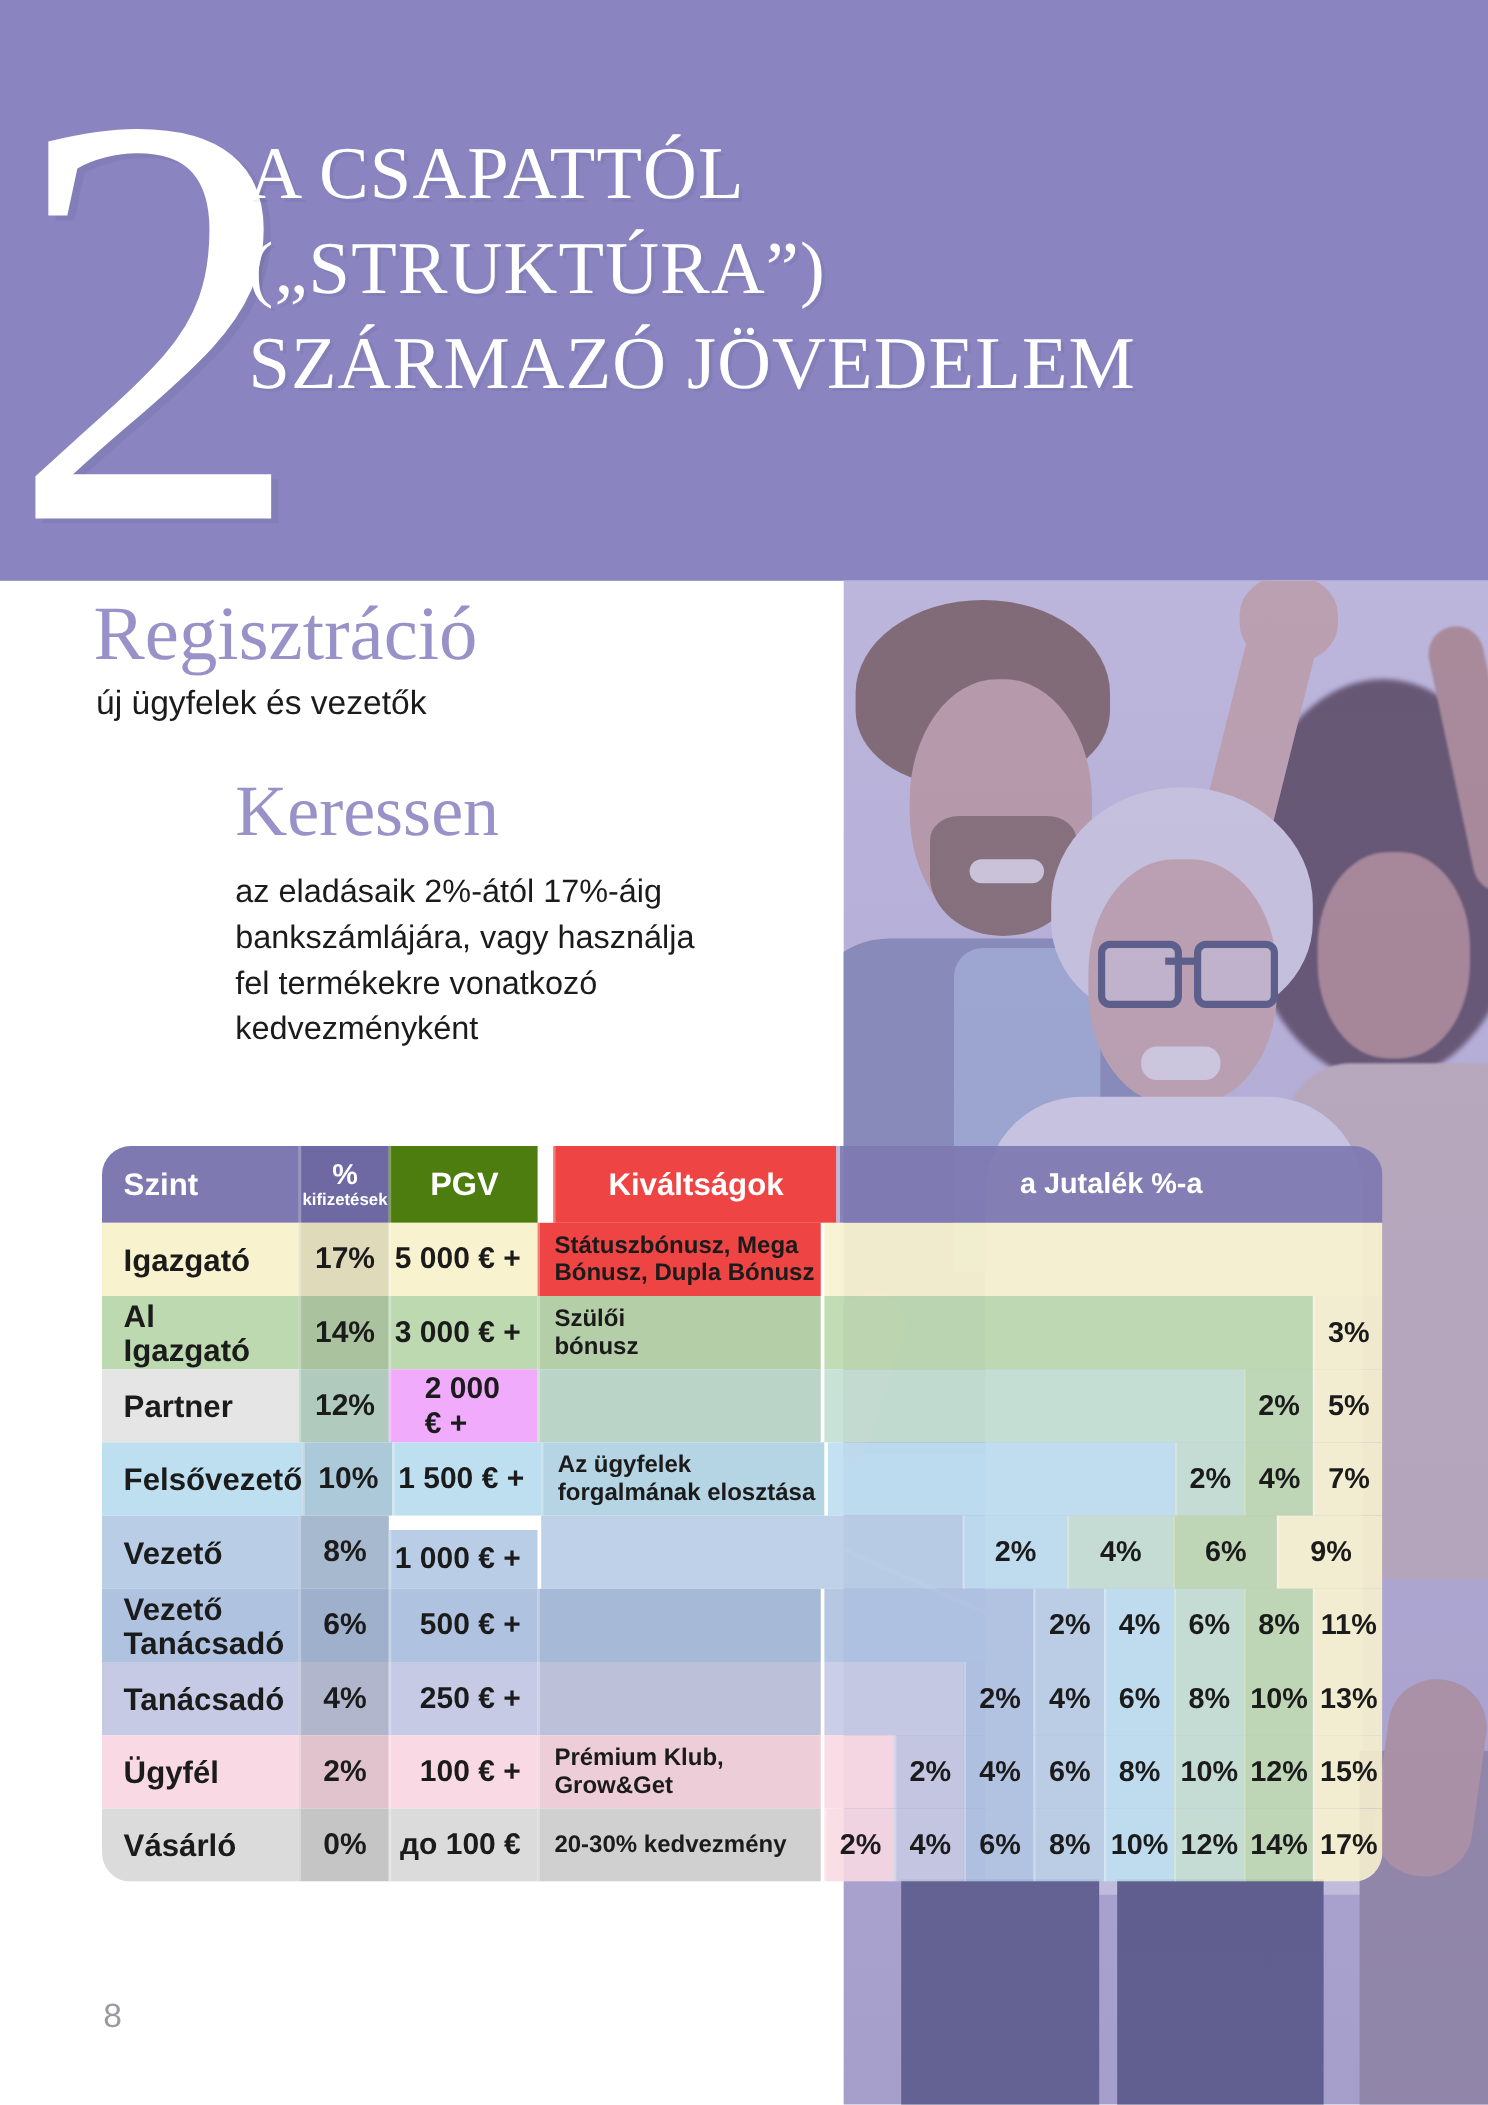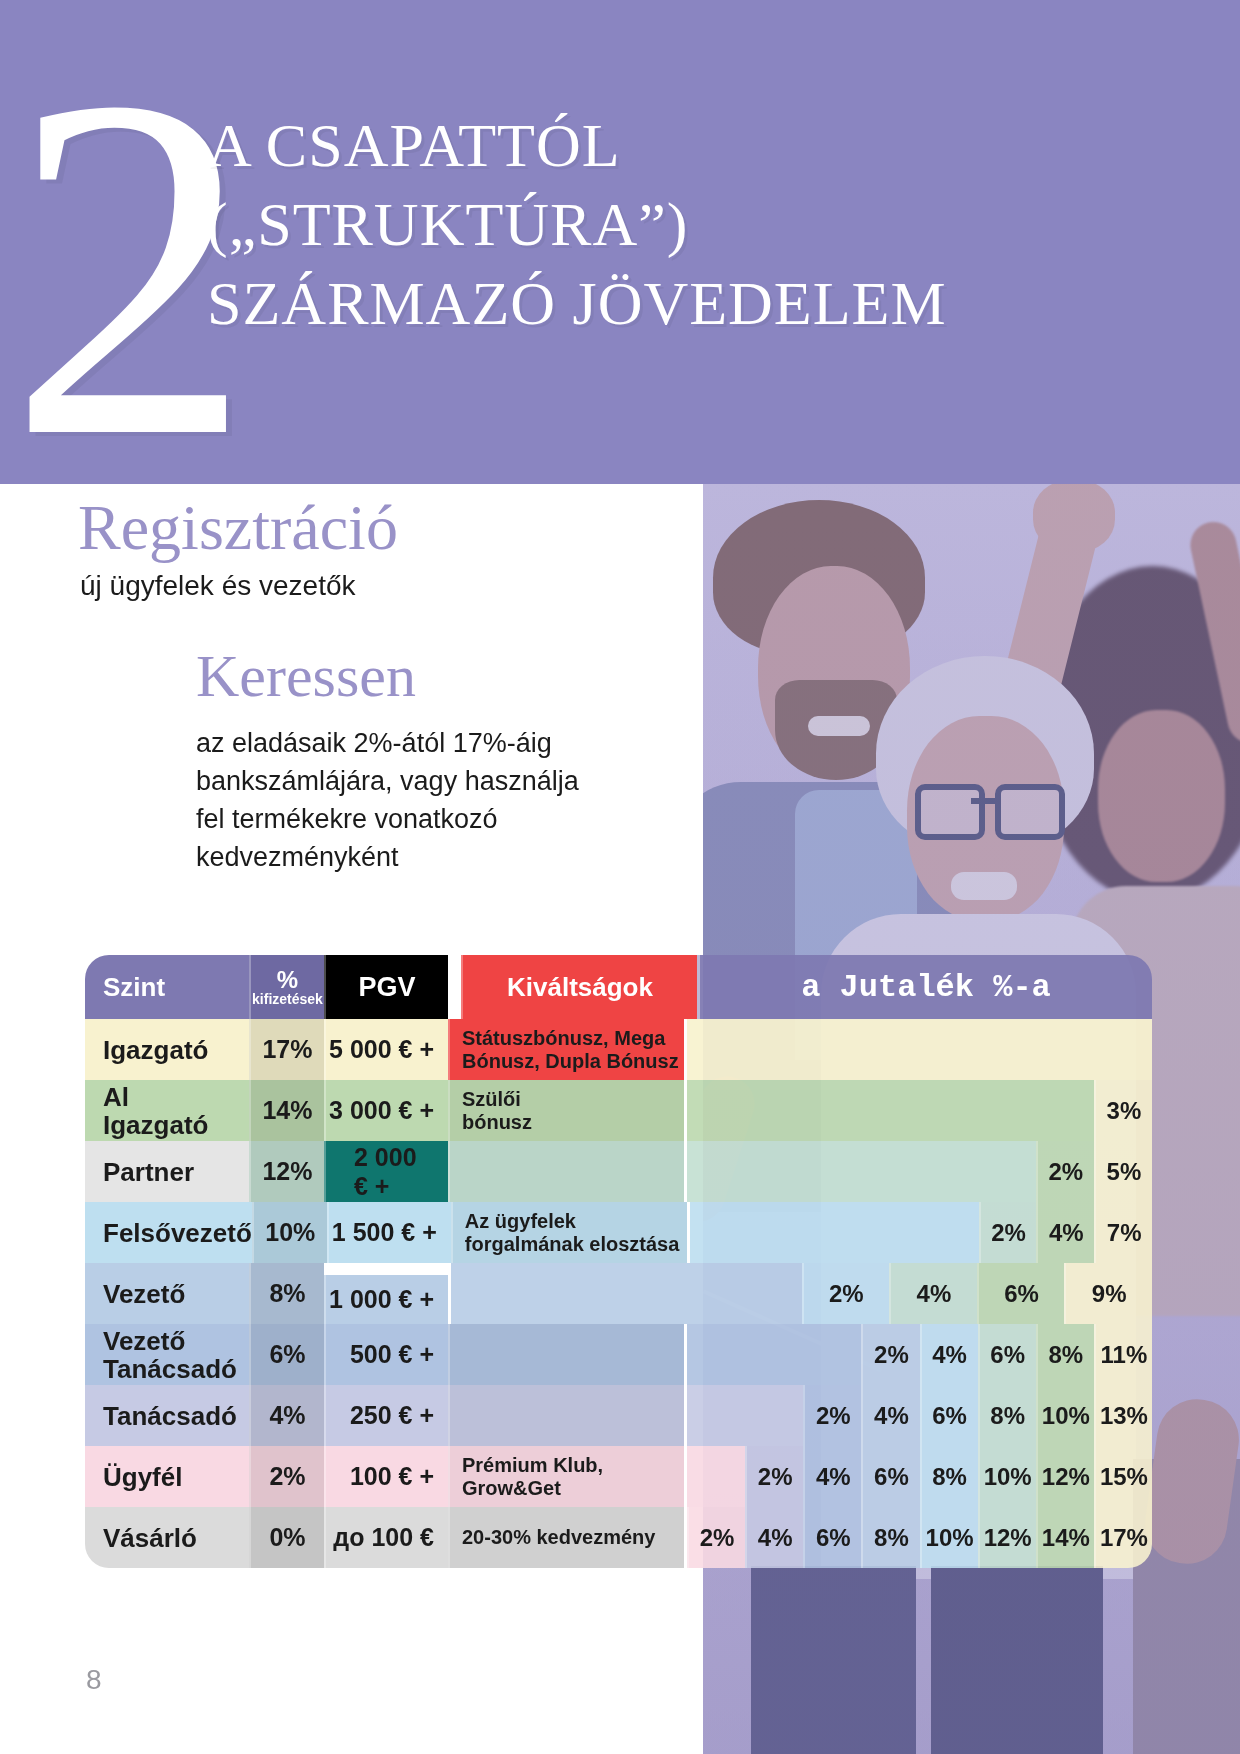--- a/index.html
+++ b/index.html
@@ -69,22 +69,22 @@
   .stair-bar{height:100%;}
   .stair-cell{flex:1;display:flex;align-items:center;justify-content:center;
               font-size:24px;font-weight:600;border-left:2px solid rgba(255,255,255,0.28);}
   .head .tc{color:#fff;}
   .head .c-level{font-size:26px;}
   .head .c-pay{flex-direction:column;line-height:1.05;}
   .head .pay-top{font-size:24px;font-weight:bold;}
   .head .pay-sub{font-size:14px;font-weight:bold;}
   .head .c-pgv{justify-content:center;padding-right:0;font-size:27px;font-weight:bold;}
   .head .c-perk{justify-content:center;padding-left:0;font-size:26px;}
-  .head .c-stair{align-items:center;justify-content:center;font-size:32px;font-weight:bold;
-                 border-left:3px solid rgba(255,255,255,0.45);font-family:Liberation Mono, monospace;}
+  .head .c-stair{align-items:center;justify-content:center;font-size:24px;font-weight:bold;
+                 border-left:3px solid rgba(255,255,255,0.45);}
   
   .footnote{position:absolute;left:80px;top:1594px;font-size:29px;line-height:41px;
             color:#1d1d1d;white-space:pre-line;}
   .page-num{position:absolute;left:86px;top:1664px;font-size:28px;color:#9a9aa0;}
 </style>
 </head>
 <body>
 
 <div class="page">
 
@@ -132,21 +132,21 @@
 fel termékekre vonatkozó
 kedvezményként</div>
 
   <div class="rate-table" id="rate-table">
       <div class="t-row head">
         <div class="tc c-level" style="background: rgb(126, 121, 177);">Szint</div>
         <div class="tc c-pay sep" style="background: rgb(110, 105, 162);">
           <div class="pay-top">%</div>
           <div class="pay-sub">kifizetések</div>
         </div>
-        <div class="tc c-pgv sep" style="background: #000000;">PGV</div>
+        <div class="tc c-pgv sep" style="background: #4d7c0f;">PGV</div>
         <div class="tc c-perk sep" style="background: #ef4444; margin-left: 13px;">Kiváltságok</div>
         <div class="tc c-stair" style="background: rgba(126, 121, 177, 0.94);">a Jutalék %-a</div>
       </div>
       <div class="t-row">
         <div class="tc c-level" style="background: rgb(248, 242, 207);">Igazgató</div>
         <div class="tc c-pay sep" style="background: rgb(223, 218, 186);">17%</div>
         <div class="tc c-pgv sep" style="background: rgb(248, 242, 207);">5 000 € +</div>
         <div class="tc c-perk sep" style="background: #ef4444;">Státuszbónusz, Mega
 Bónusz, Dupla Bónusz</div>
         <div class="c-stair" style="border-left: 3px solid rgba(255, 255, 255, 0.45);">
@@ -161,21 +161,21 @@
         <div class="tc c-perk sep" style="background: rgb(180, 206, 167);">Szülői
 bónusz</div>
         <div class="c-stair" style="border-left: 3px solid rgba(255, 255, 255, 0.45);">
           <div class="stair-bar" style="flex: 0 0 87.5%; background: rgba(189, 217, 176, 0.93);"></div>
           <div class="stair-cell" style="background: rgba(248, 242, 207, 0.88);">3%</div>
         </div>
       </div>
       <div class="t-row">
         <div class="tc c-level" style="background: #e5e5e5;">Partner</div>
         <div class="tc c-pay sep" style="background: rgb(176, 202, 189);">12%</div>
-        <div class="tc c-pgv sep" style="background: #0f766e; padding-left: 28px;">2 000 € +</div>
+        <div class="tc c-pgv sep" style="background: #f0abfc; padding-left: 28px;">2 000 € +</div>
         <div class="tc c-perk sep" style="background: rgb(186, 213, 200);"></div>
         <div class="c-stair" style="border-left: 3px solid rgba(255, 255, 255, 0.45);">
           <div class="stair-bar" style="flex: 0 0 75%; background: rgba(196, 224, 210, 0.93);"></div>
           <div class="stair-cell" style="background: rgba(189, 217, 176, 0.88);">2%</div>
           <div class="stair-cell" style="background: rgba(248, 242, 207, 0.88);">5%</div>
         </div>
       </div>
       <div class="t-row">
         <div class="tc c-level" style="background: rgb(190, 223, 240);">Felsővezető</div>
         <div class="tc c-pay sep" style="background: rgb(171, 201, 216);">10%</div>

